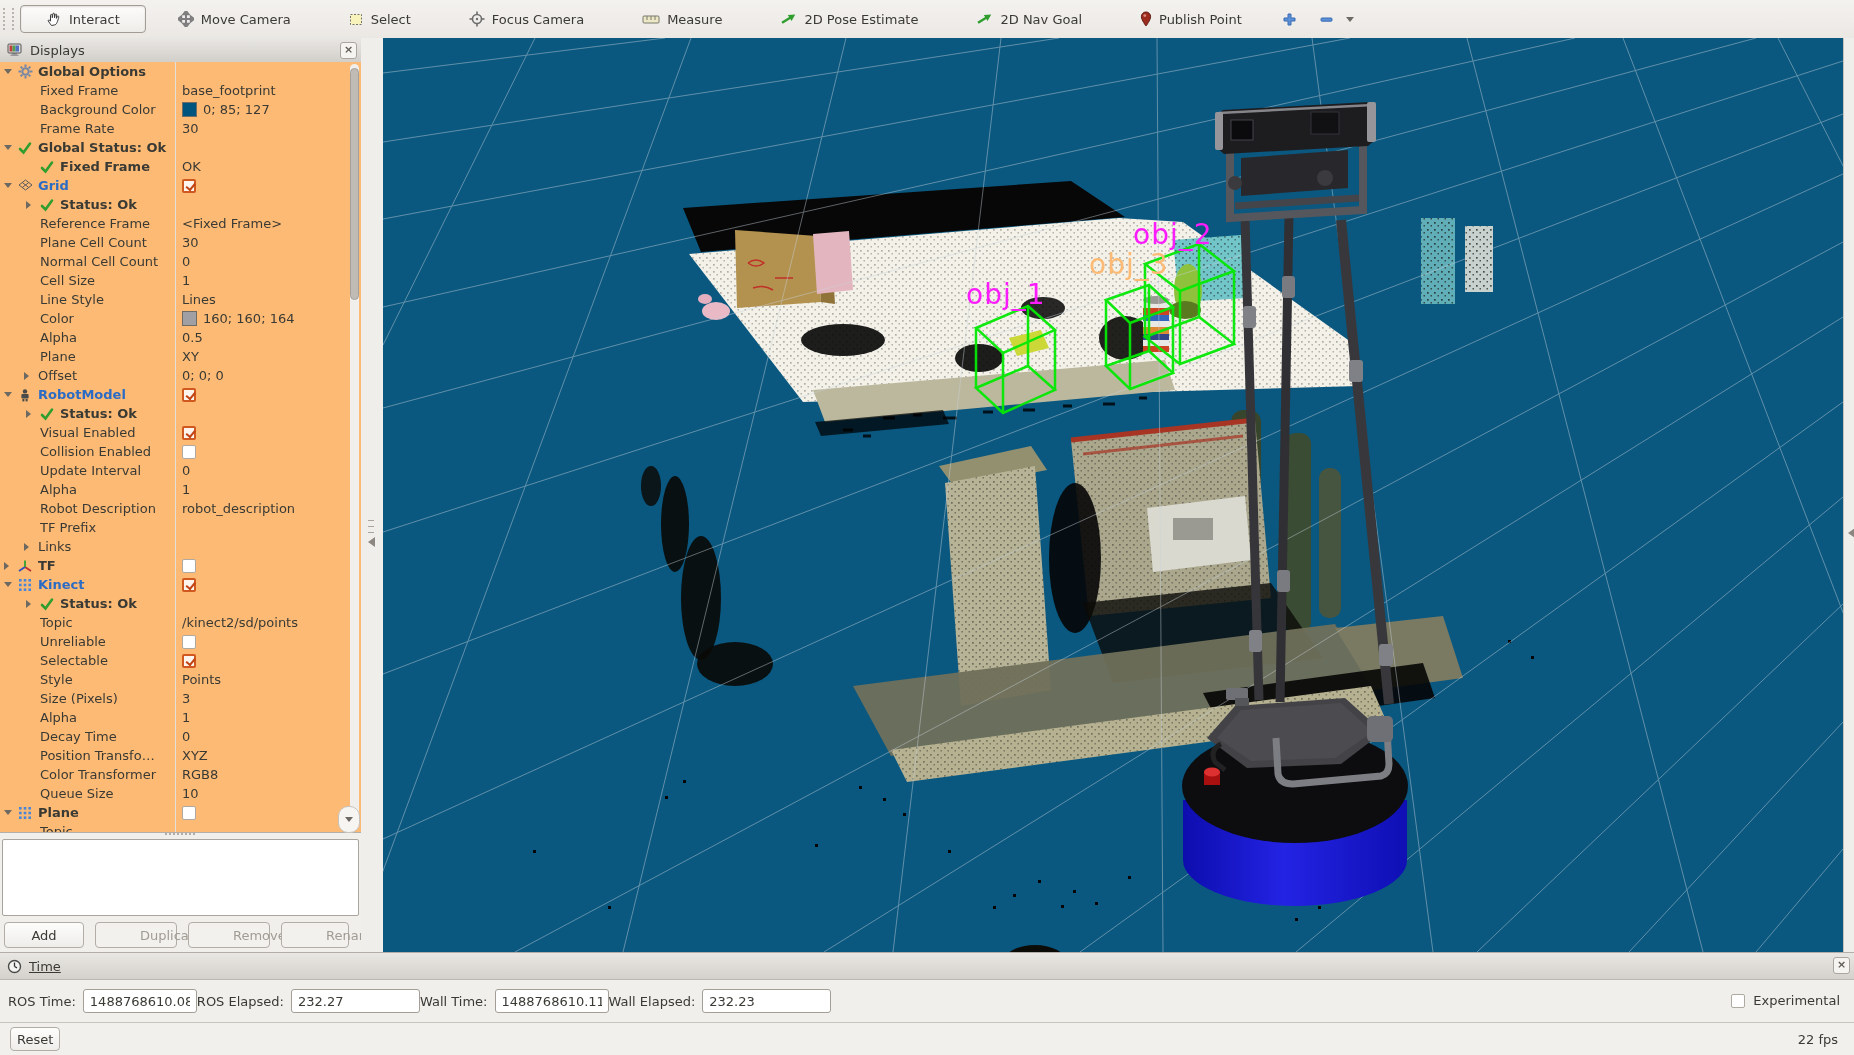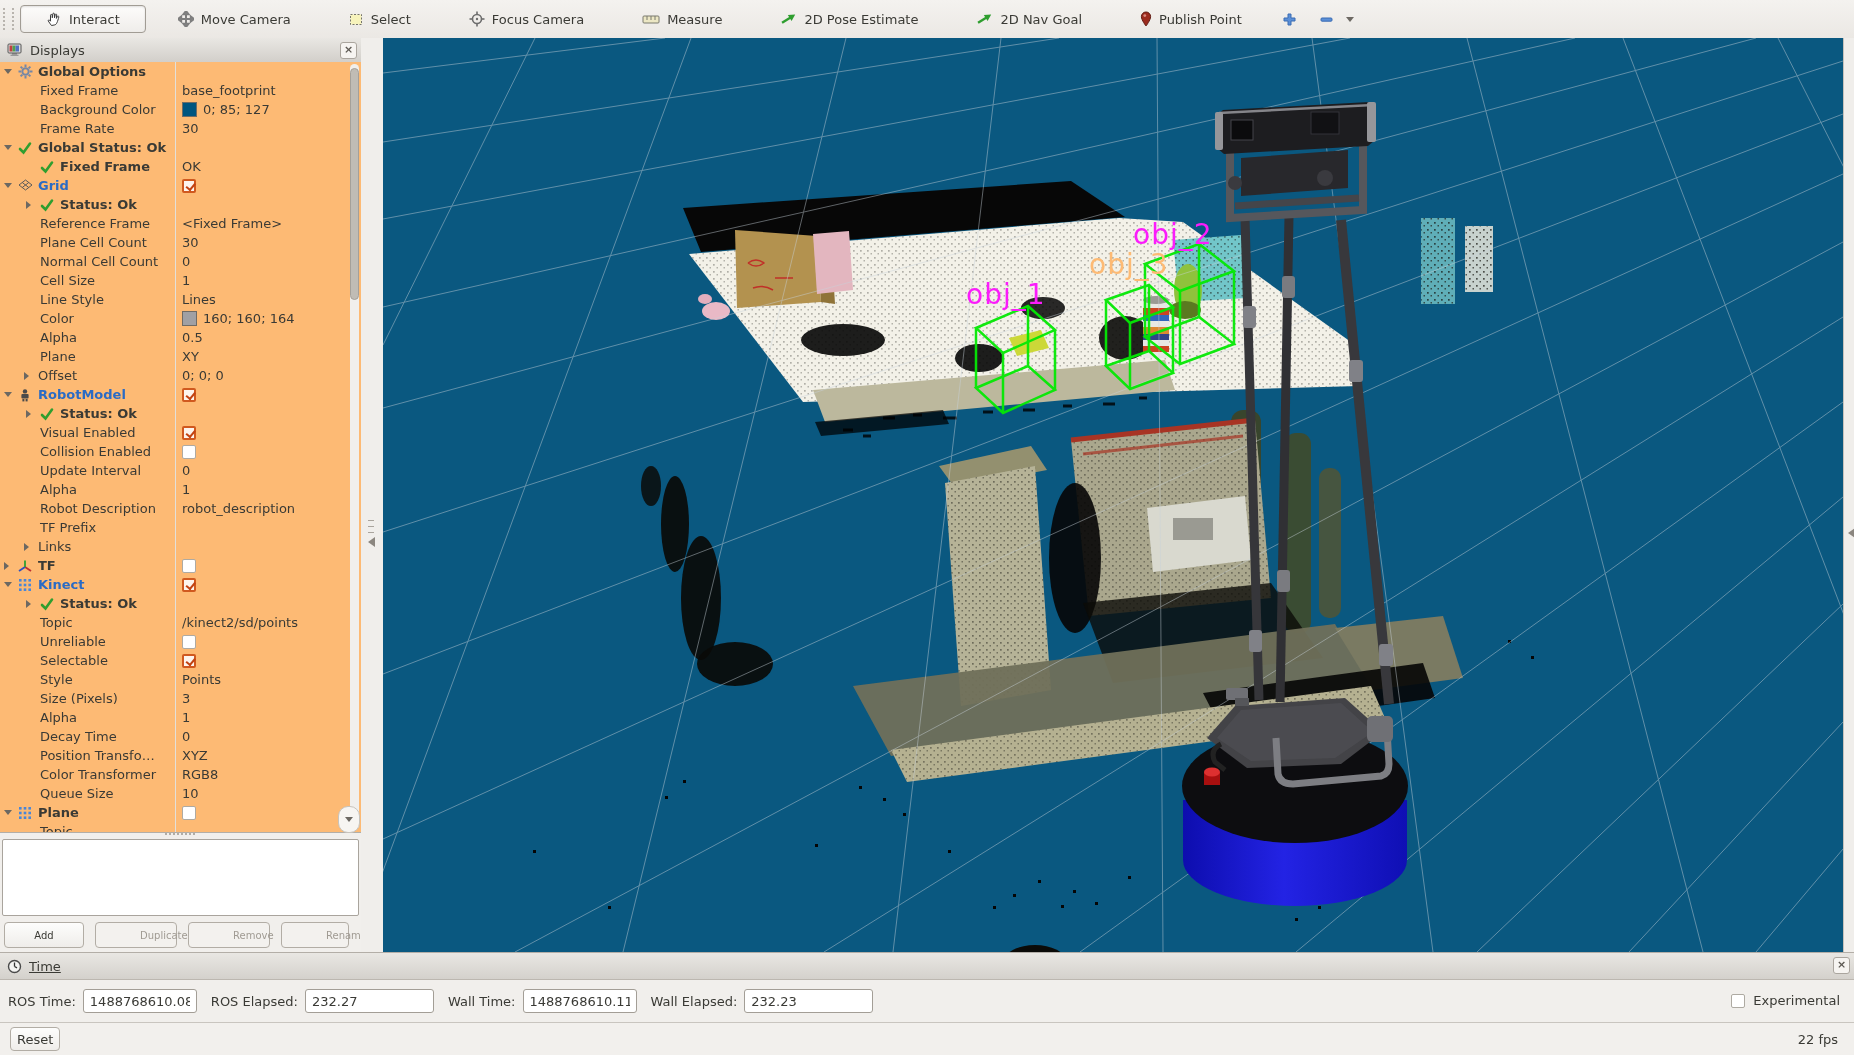--- a/index.html
+++ b/index.html
@@ -60,41 +60,41 @@
   #vstep{position:absolute;left:338px;top:768px;width:20px;height:25px;background:#f7f5f2;
         border:1px solid #c7c3bc;border-radius:10px;display:flex;align-items:center;justify-content:center;}
   #vstep i{width:0;height:0;border-left:4px solid transparent;border-right:4px solid transparent;
         border-top:5px solid #6c6862;}
   #tree-splitter{position:absolute;left:165px;top:795px;width:30px;height:4px;
         border-top:2px dotted #b1ada6;}
   #descbox{position:absolute;left:2px;top:801px;width:355px;height:75px;background:#fff;
         border:1px solid #a9a49d;border-radius:2px;}
   #pbtns{position:absolute;left:4px;top:884px;display:flex;gap:11px;}
   .pbtn{height:26px;border:1px solid #b2ada5;border-radius:4px;background:linear-gradient(#fdfdfc,#efedea);
-        font-family:inherit;font-size:10px;color:#3a3a35;padding:0 4px;}
+        font-family:inherit;font-size:13px;color:#3a3a35;padding:0 4px;}
   .pbtn.dis{color:#a09b93;background:#f3f1ee;padding-left:44px;}
   .pbtn.w-add{width:80px;} .pbtn.w-duplicate{width:82px;} .pbtn.w-remove{width:82px;} .pbtn.w-rename{width:68px;}
   
   .gutter{position:absolute;top:38px;height:914px;background:#f0eeeb;}
   #left-gutter{left:361px;width:22px;}
   #right-gutter{left:1843px;width:11px;border-left:1px solid #c6c2bb;}
   .ghandle{position:absolute;top:450px;left:3px;height:90px;width:14px;display:flex;flex-direction:column;
         align-items:center;justify-content:center;gap:3px;}
   .gtri{width:0;height:0;border-top:5px solid transparent;border-bottom:5px solid transparent;
         border-right:7px solid #8b867f;}
   .gdots{width:6px;border-top:1px solid #a9a49d;margin:1px 0;}
   
   #viewport{position:absolute;left:383px;top:38px;width:1460px;height:914px;background:#0a5880;overflow:hidden;}
   .objlabel{position:absolute;color:#fb1cfb;font-size:28px;letter-spacing:1px;}
   
   #time-panel{position:absolute;left:0;top:952px;width:1854px;height:70px;background:#f1efec;
         border-top:1px solid #b3aea7;}
   #time-header{height:26px;background:linear-gradient(#e9e7e3,#d4d1cc);border-bottom:1px solid #bcb7b0;
         display:flex;align-items:center;gap:7px;padding-left:7px;position:relative;text-decoration:underline;}
-  #time-fields{display:flex;align-items:center;gap:14px;padding:9px 0 0 8px;}
+  #time-fields{display:flex;align-items:center;padding:9px 0 0 8px;}
   .tfield{display:flex;align-items:center;gap:7px;}
   .tfinput{height:22px;border:1px solid #a39e96;border-radius:3px;background:#fff;
         font-family:inherit;font-size:13px;color:#3a3a35;padding:0 6px;}
   .tfinput.narrow{width:100px;} .tfinput.wide{width:115px;}
   #experimental{position:absolute;right:14px;top:40px;display:flex;align-items:center;gap:8px;}
   
   #status-bar{position:absolute;left:0;top:1022px;width:1854px;height:33px;background:#f2f0ed;
         border-top:1px solid #c9c5bf;display:flex;align-items:center;padding:11px 10px;box-sizing:border-box;}
   #reset-btn{height:24px;min-width:46px;border:1px solid #b2ada5;border-radius:4px;
         background:linear-gradient(#fdfdfc,#efedea);font-family:inherit;font-size:13px;color:#3a3a35;}

